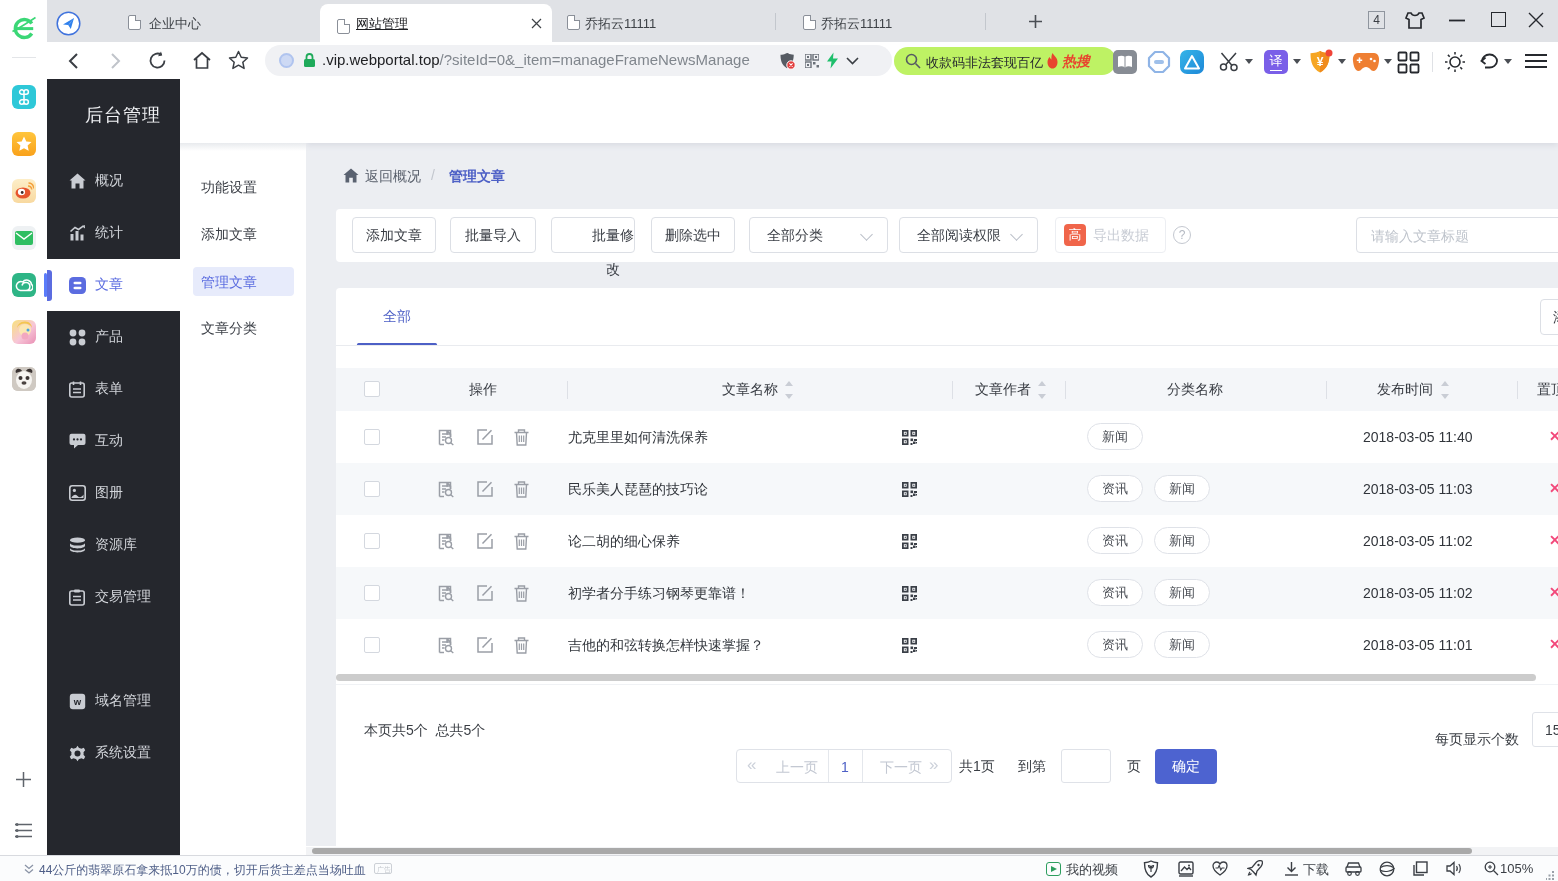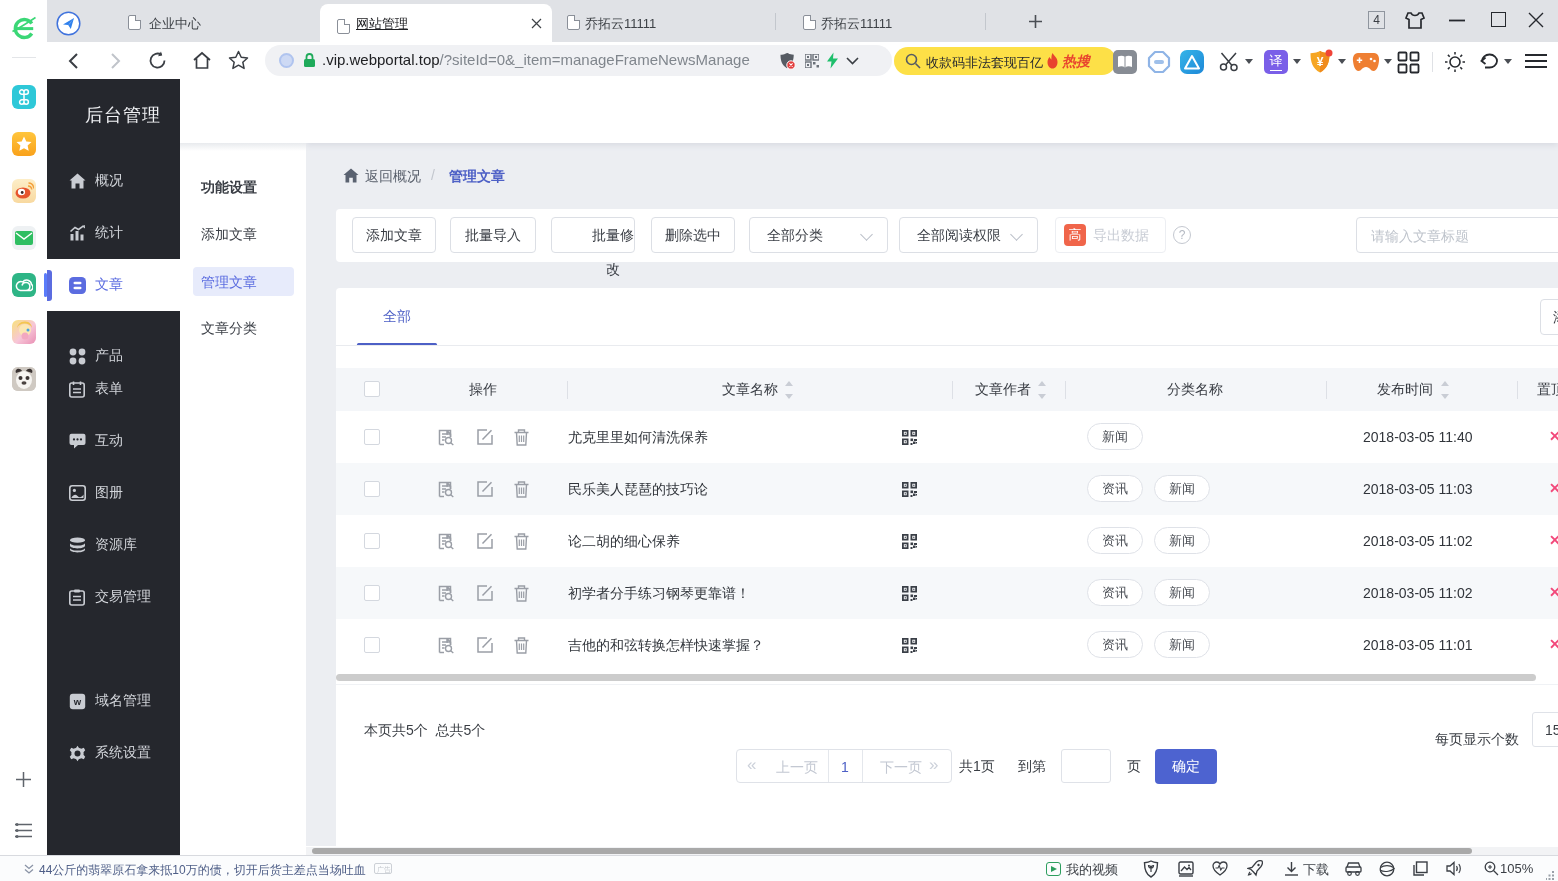--- a/index.html
+++ b/index.html
@@ -12,21 +12,21 @@
 #activetab { position:absolute; left:320px; top:4px; width:232px; height:38px; background:#fff; border-radius:8px 8px 0 0; }
 .docicon { position:absolute; width:13px; height:15px; border:1.2px solid #8a8f98; border-radius:2px; background:#fff; }
 .docicon:before { content:""; position:absolute; right:-1px; top:-1px; width:5px; height:5px; background:#e0e2e6; border-left:1.2px solid #8a8f98; border-bottom:1.2px solid #8a8f98; }
 #activetab .docicon:before{ background:#fff; }
 .tabsep { position:absolute; top:13px; width:1px; height:17px; background:#c3c7cd; }
 
 .winbtn { position:absolute; top:12px; color:#3a3e44; }
 
 #addrbar { position:absolute; left:47px; top:42px; width:1511px; height:37px; background:#fff; }
 #urlpill { position:absolute; left:218px; top:3px; width:627px; height:31px; background:#f0f1f4; border-radius:16px; }
-#searchpill { position:absolute; left:847px; top:5px; width:222px; height:28px; background:#fde047; border-radius:14px; }
+#searchpill { position:absolute; left:847px; top:5px; width:222px; height:28px; background:#bef264; border-radius:14px; }
 
 #appcol { position:absolute; left:0; top:0; width:47px; height:855px; background:#fff; }
 .appicon { position:absolute; left:12px; width:24px; height:24px; border-radius:6px; }
 
 #darknav { position:absolute; left:47px; top:79px; width:133px; height:776px; background:#25272d; }
 .navitem { position:absolute; left:0; width:133px; height:52px; color:#d2d5da; font-size:14px; }
 .navitem .nlabel { position:absolute; left:48px; top:17px; }
 .navitem svg { position:absolute; left:22px; top:18px; }
 
 #subnav { position:absolute; left:180px; top:79px; width:126px; height:776px; background:#fff; }
@@ -324,21 +324,21 @@
   </div>
   <div class="abs" style="left:0; top:180px; width:133px; height:52px; background:#fff;">
     <div class="abs" style="left:0; top:11px; width:5px; height:31px; background:#5b6ce0; border-radius:0 3px 3px 0;"></div>
     <svg class="abs" style="left:22px; top:18px;" width="17" height="17" viewBox="0 0 17 17">
         <rect width="17" height="17" rx="4.5" fill="#5b6ce0"></rect>
         <rect x="4.5" y="4.7" width="8" height="2.6" rx="1.3" fill="#fff"></rect>
         <rect x="4.5" y="9.7" width="8" height="2.6" rx="1.3" fill="#fff"></rect>
       </svg>
     <span class="abs" style="left:48px; top:17px; font-size:14px; color:#5b6ce0;">文章</span>
   </div>
-  <div class="navitem" style="top:232px;margin-top:19px;">
+  <div class="navitem" style="top:232px;">
     <svg width="17" height="17" viewBox="0 0 17 17" fill="#c9ccd2">
         <circle cx="4" cy="4" r="3.4"></circle>
         <circle cx="13" cy="4" r="3.4"></circle>
         <circle cx="4" cy="13" r="3.4"></circle>
         <circle cx="13" cy="13" r="3.4"></circle>
       </svg>
     <span class="nlabel">产品</span>
   </div>
   <div class="navitem" style="top:284px;">
     <svg width="16" height="17" viewBox="0 0 16 17">
@@ -392,21 +392,21 @@
     <svg width="17" height="17" viewBox="0 0 17 17">
         <path d="M8.5 0.8 L10 3 C10.8 3.1 11.6 3.4 12.3 3.8 L14.8 2.8 L16.2 5.2 L14.5 7.2 C14.7 8 14.7 8.9 14.5 9.8 L16.2 11.8 L14.8 14.2 L12.3 13.2 C11.6 13.6 10.8 13.9 10 14 L8.5 16.2 L7 14 C6.2 13.9 5.4 13.6 4.7 13.2 L2.2 14.2 L0.8 11.8 L2.5 9.8 C2.3 8.9 2.3 8 2.5 7.2 L0.8 5.2 L2.2 2.8 L4.7 3.8 C5.4 3.4 6.2 3.1 7 3 Z" fill="#c9ccd2"></path>
         <circle cx="8.5" cy="8.5" r="3" fill="#25272d"></circle>
       </svg>
     <span class="nlabel">系统设置</span>
   </div>
 </div>
 
 <div id="subnav">
   <div class="abs" style="left:0; top:64px; width:126px; height:8px; background:linear-gradient(180deg,rgba(150,160,175,.22),rgba(150,160,175,0));"></div>
-  <div class="subitem" style="top:100px;font-weight:bold;">功能设置</div>
+  <div class="subitem" style="top:100px;">功能设置</div>
   <div class="subitem" style="top:147px;">添加文章</div>
   <div class="abs" style="left:13px; top:188px; width:101px; height:29px; background:#e7ebfb; border-radius:4px;"></div>
   <div class="subitem" style="top:195px; color:#5b6ce0;">管理文章</div>
   <div class="subitem" style="top:241px;">文章分类</div>
 </div>
 
 <div id="main">
   <div id="topstrip"></div>
 
   <svg class="abs" style="left:37px; top:89px;" width="16" height="15" viewBox="0 0 16 15">

